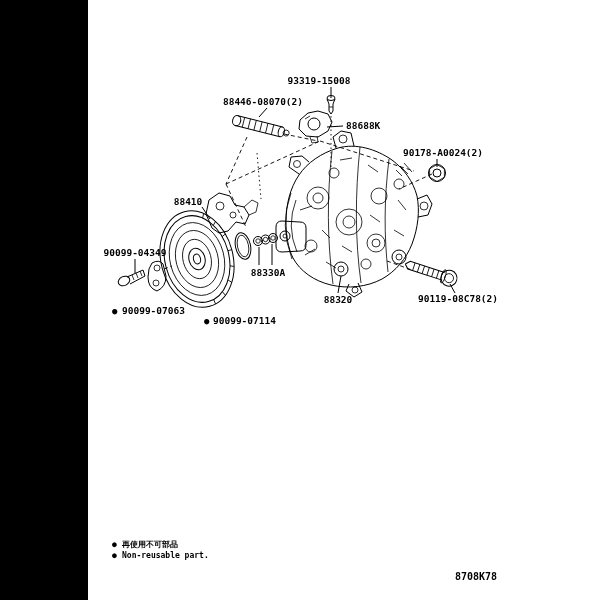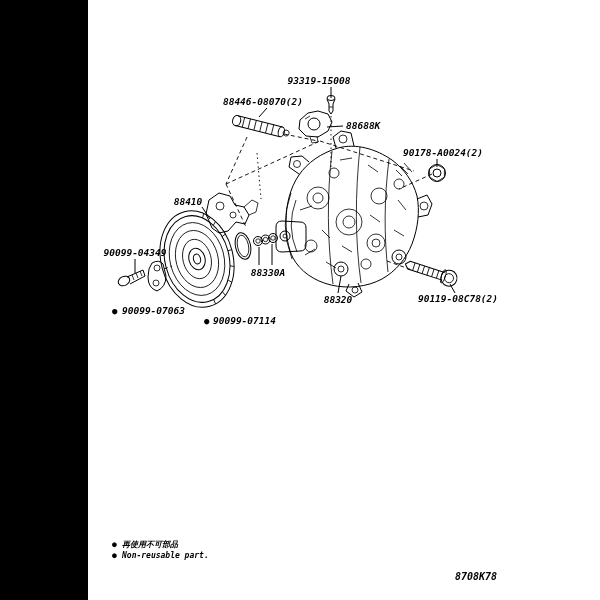--- a/index.html
+++ b/index.html
@@ -1,20 +1,19 @@
 <!DOCTYPE html>
 <html><head>
 <meta charset="utf-8">
 <title>Parts Diagram</title>
 <style>
   html,body{margin:0;padding:0;background:#fff;}
   .stage{
     position:relative;width:503px;height:600px;background:#ffffff;overflow:hidden;
     font-family:"DejaVu Sans Mono","Liberation Mono",monospace;
-    font-style:italic;
   }
   svg text{
     font-family:"DejaVu Sans Mono","Liberation Mono",monospace;
     font-weight:bold;fill:#000;
   }
   .part-label{font-size:9.5px;cursor:pointer;}
   .bullet{font-size:9px;}
   .legend-text{font-size:8px;font-weight:bold;}
   .code-text{font-size:10px;}
   .ln{stroke:#000;fill:none;stroke-width:1;}

